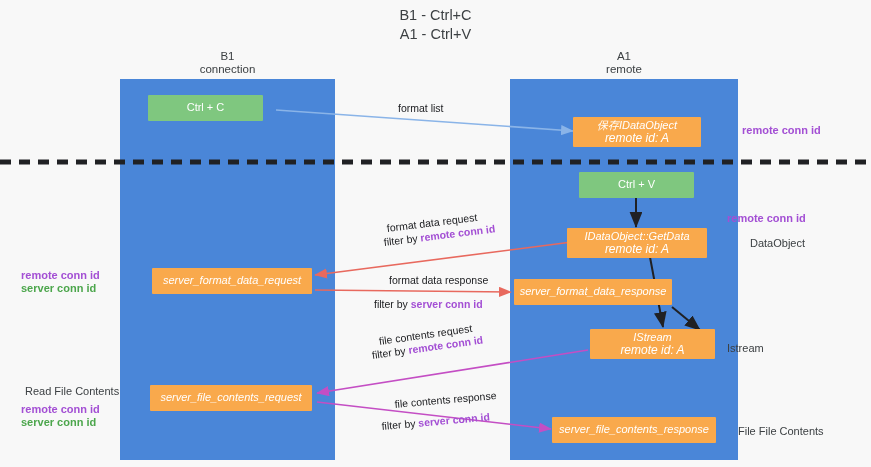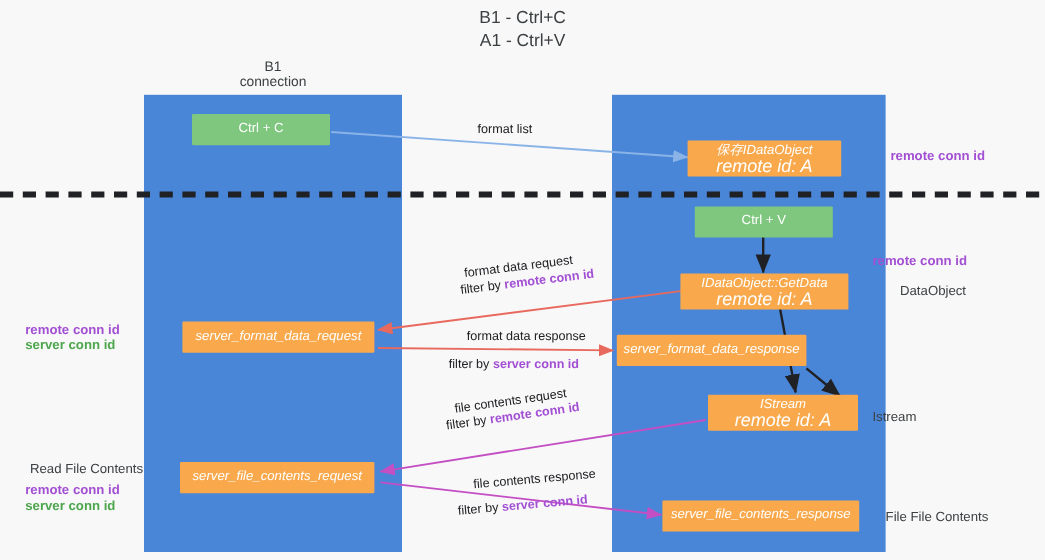--- a/index.html
+++ b/index.html
@@ -46,21 +46,21 @@
     align-items: center;
     justify-content: center;
     text-align: center;
     color: #ffffff;
     font-size: 11px;
     line-height: 13.5px;
     border-radius: 1px;
   }
   .node.green { background: #7fc77f; }
   .node.orange { background: #f9a94c; font-style: italic; }
-  .node .l2 { font-size: 15px; }
+  .node .l2 { font-size: 12px; }
 
   
   .lbl {
     position: absolute;
     font-size: 11px;
     line-height: 14px;
     white-space: pre;
   }
   .lbl.purple { color: #a34fd4; font-weight: bold; }
   .lbl.green  { color: #4ca64c; font-weight: bold; }
@@ -86,20 +86,22 @@
 </head>
 <body>
 
 <div id="stage">
 
   <div class="title">B1 - Ctrl+C
 A1 - Ctrl+V</div>
 
   <div class="col-head" style="left:120px; top:50px; width:215px;">B1
 connection</div>
+  <div class="col-head" style="left:510px; top:50px; width:228px;">A1
+remote</div>
 
   <div class="lane" style="left:120px; top:79px; width:215px; height:381px;"></div>
   <div class="lane" style="left:510px; top:79px; width:228px; height:381px;"></div>
 
   <svg class="overlay">
     <defs>
       <marker id="ar-blue" markerWidth="9" markerHeight="9" refX="7.5" refY="3.2" orient="auto">
         <path d="M0,0 L8,3.2 L0,6.4 z" fill="#8ab4e8"></path>
       </marker>
       <marker id="ar-red" markerWidth="9" markerHeight="9" refX="7.5" refY="3.2" orient="auto">
@@ -125,21 +127,21 @@
 
     <line x1="650" y1="257" x2="663" y2="327" stroke="#202124" stroke-width="2" marker-end="url(#ar-dark)"></line>
 
     <line x1="672" y1="307" x2="700" y2="330" stroke="#202124" stroke-width="2" marker-end="url(#ar-dark)"></line>
 
     <line x1="588" y1="350" x2="317" y2="393" stroke="#c44ec4" stroke-width="1.6" marker-end="url(#ar-mag)"></line>
 
     <line x1="317" y1="402" x2="551" y2="429" stroke="#c44ec4" stroke-width="1.6" marker-end="url(#ar-mag)"></line>
   </svg>
 
-  <div class="node green" style="left:160px; top:95px; width:115px; height:26px;">
+  <div class="node green" style="left:148px; top:95px; width:115px; height:26px;">
     <span class="l1">Ctrl + C</span>
   </div>
 
   <div class="node orange" style="left:573px; top:117px; width:128px; height:30px;">
     <span class="l1">保存IDataObject</span>
     <span class="l2">remote id: A</span>
   </div>
 
   <div class="node green" style="left:579px; top:172px; width:115px; height:26px;">
     <span class="l1">Ctrl + V</span>

